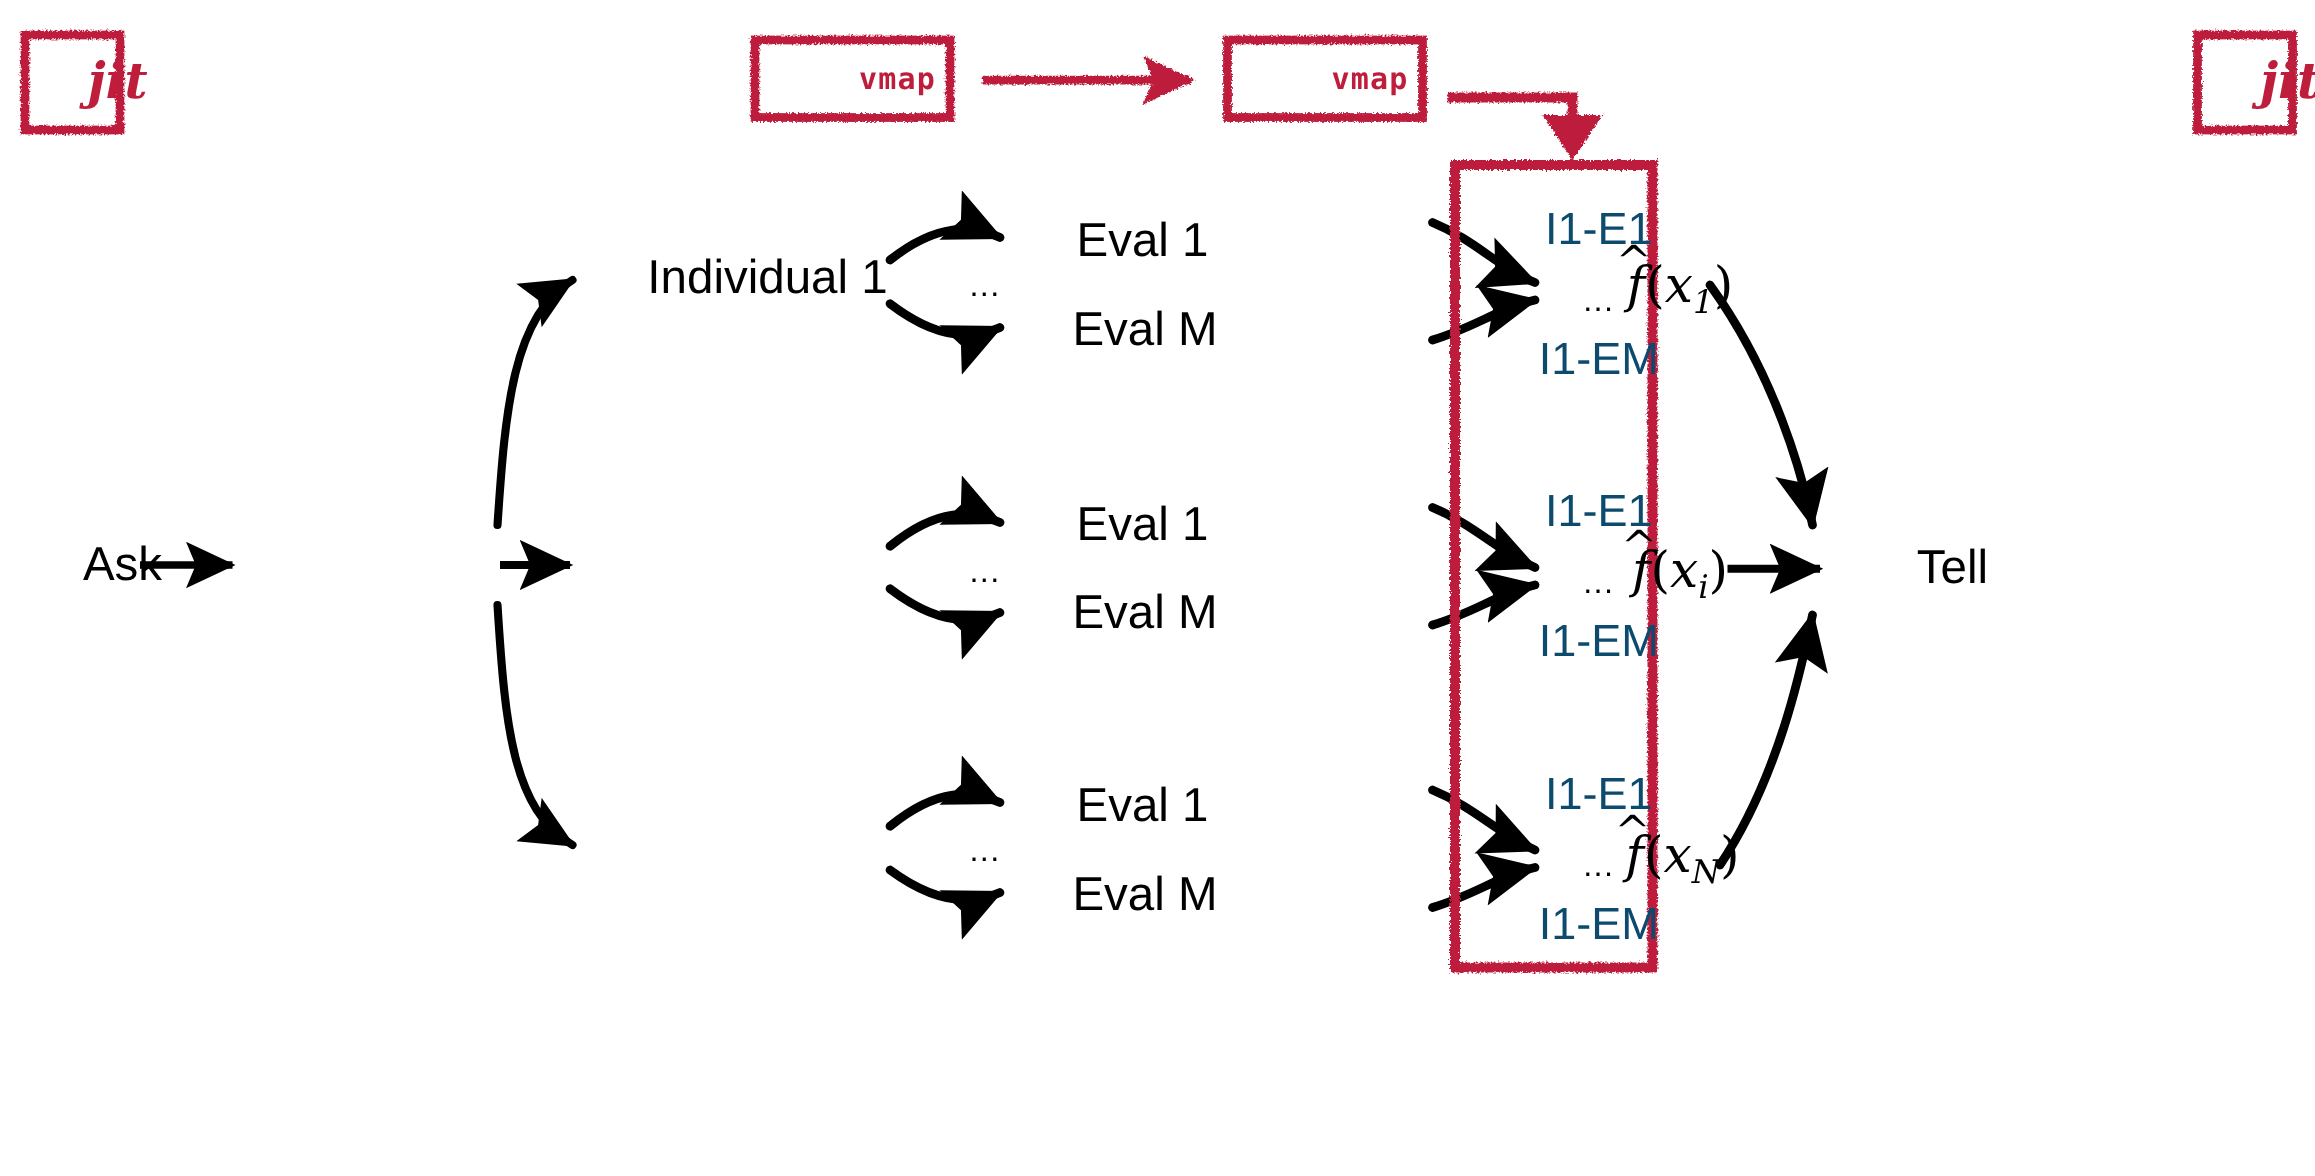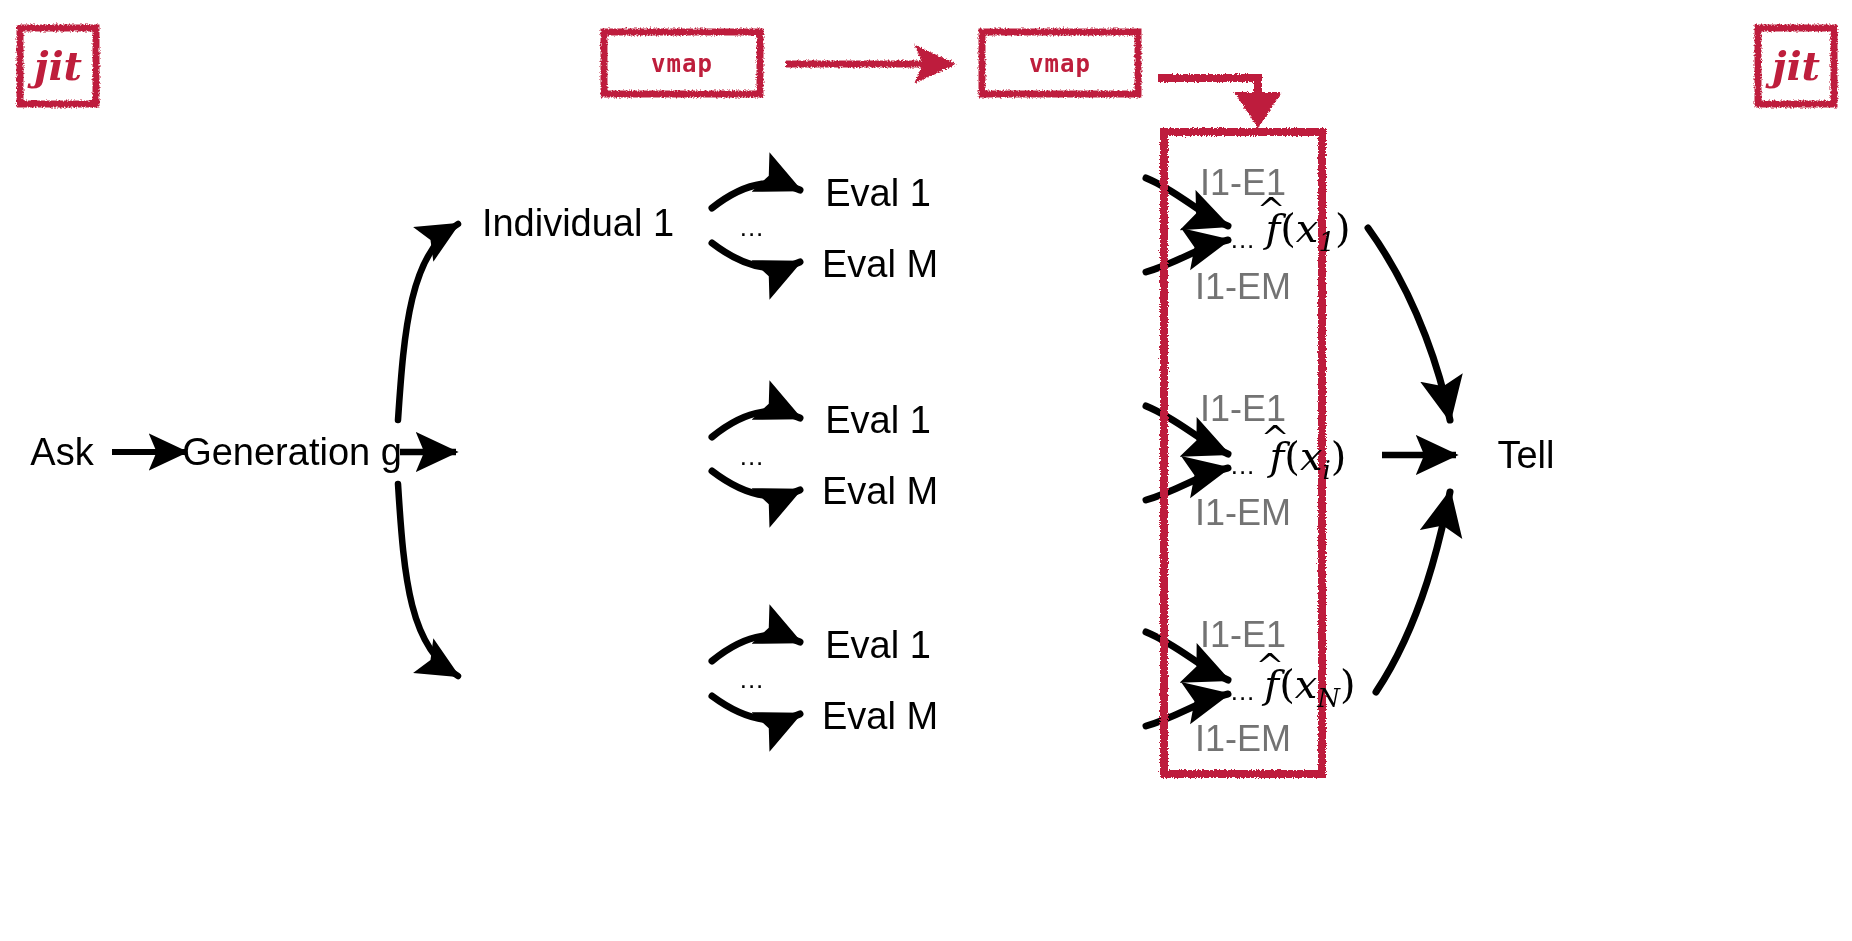--- a/index.html
+++ b/index.html
@@ -6,22 +6,22 @@
   body{width:1852px;height:941px;position:relative;overflow:hidden;
        font-family:"Liberation Sans",sans-serif;color:#000;}
   .stage{position:absolute;inset:0;}
   .svglayer{position:absolute;left:0;top:0;width:1852px;height:941px;}
   .lbl{position:absolute;white-space:nowrap;line-height:1.12;}
   .plain{font-family:"Liberation Sans",sans-serif;font-size:38px;color:#000;}
   .math{font-family:"DejaVu Serif","Liberation Serif",serif;font-style:italic;font-size:40px;color:#000;}
   .math .sub{font-size:26px;vertical-align:sub;font-style:italic;}
   .math .up{font-style:normal;}
   .dots{font-family:"Liberation Sans",sans-serif;font-size:26px;color:#000;letter-spacing:1px;}
-  .boxlabel{font-family:"Liberation Sans",sans-serif;font-size:36px;color:#737373;}
-  .ctr{transform:translate(-50%,-50%);text-align:center;}
+  .boxlabel{font-family:"Liberation Sans",sans-serif;font-size:36px;color:#0c4a6e;}
+  .ctr{transform:translate(-50%,-50%);text-align:center;margin-left:36px;}
   .vmaptxt{font-family:"DejaVu Sans Mono","Liberation Mono",monospace;
            font-size:24px;font-weight:700;letter-spacing:1px;}
   .hatwrap{position:relative;display:inline-block;}
   .hatwrap .hat{position:absolute;left:50%;top:-0.46em;transform:translateX(-56%);
                 font-style:normal;font-size:0.86em;}
 </style>
 </head>
 <body>
 
 <div class="stage">
@@ -130,21 +130,20 @@
   <div class="lbl ctr" style="left:1796px;top:66px;">
     <span style="font-family:'DejaVu Serif','Liberation Serif',serif;font-style:italic;font-weight:700;font-size:40px;color:#BE1E3C;">jit</span>
   </div>
 
   <div class="lbl ctr vmaptxt" style="left:682px;top:64px;color:#BE1E3C;">vmap</div>
   <div class="lbl ctr vmaptxt" style="left:1060px;top:64px;color:#BE1E3C;">vmap</div>
 
   <div class="lbl ctr plain" style="left:62px;top:452px;">Ask</div>
 
   <div class="lbl ctr plain" style="left:292px;top:452px;">
-    <div>Generation g</div>
   </div>
 
   <div class="lbl ctr plain" style="left:578px;top:223px;">Individual 1</div>
   <div class="lbl ctr dots" style="left:752px;top:228px;">...</div>
   <div class="lbl ctr plain" style="left:878px;top:193px;">Eval 1</div>
   <div class="lbl ctr plain" style="left:880px;top:264px;">Eval M</div>
 
   <div class="lbl ctr dots" style="left:752px;top:457px;">...</div>
   <div class="lbl ctr plain" style="left:878px;top:420px;">Eval 1</div>
   <div class="lbl ctr plain" style="left:880px;top:491px;">Eval M</div>

